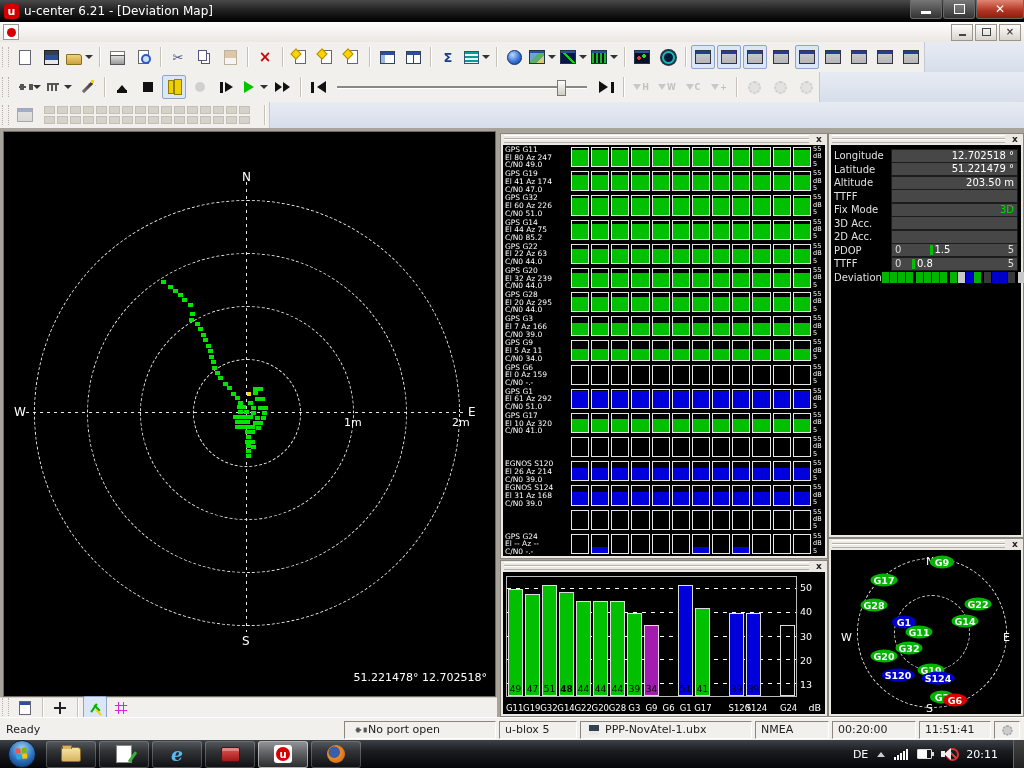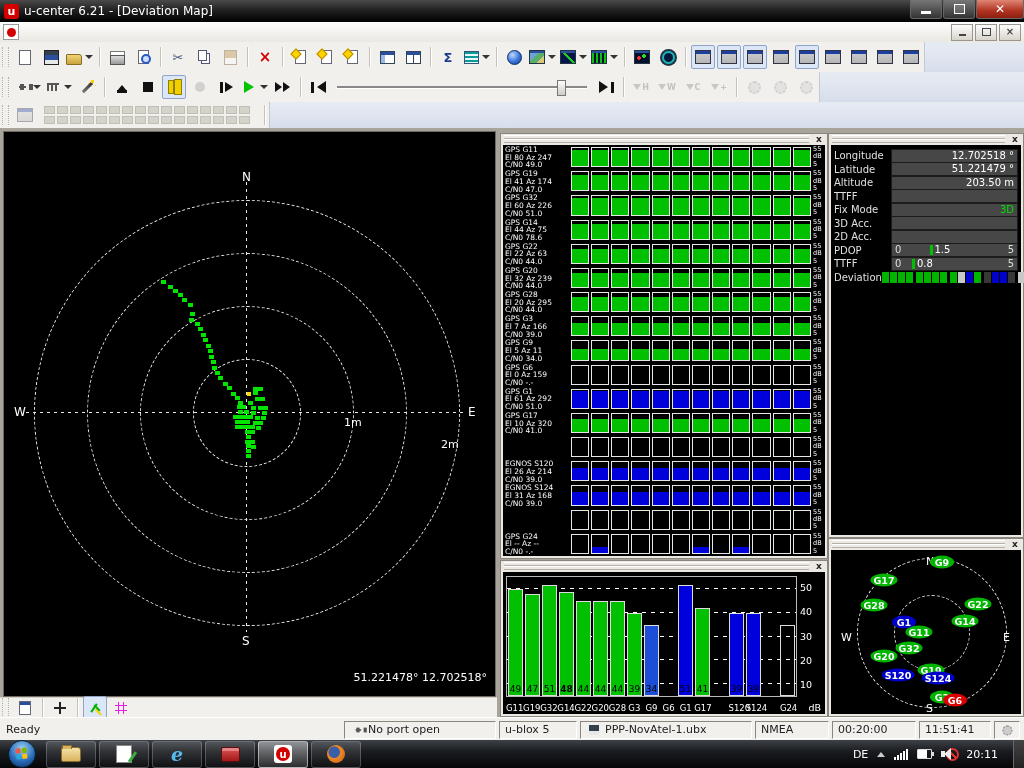--- a/index.html
+++ b/index.html
@@ -452,21 +452,21 @@
         <div class="ring" style="left: 136px; top: 174px; width: 212px; height: 212px;"></div>
         <div class="ring" style="left: 83px; top: 121px; width: 318px; height: 318px;"></div>
         <div class="ring" style="left: 30px; top: 68px; width: 424px; height: 424px;"></div>
         <div class="dash-h" style="left: 22px; width: 440px; top: 280px;"></div>
         <div class="dash-v" style="top: 50px; height: 450px; left: 242px;"></div>
         <div class="compass" style="left: 238px; top: 38px;">N</div>
         <div class="compass" style="left: 464px; top: 273px;">E</div>
         <div class="compass" style="left: 238px; top: 502px;">S</div>
         <div class="compass" style="left: 10px; top: 273px;">W</div>
         <div class="ringlabel" style="left: 340px; top: 284px;">1m</div>
-        <div class="ringlabel" style="left: 437px; top: 284px; margin-top: 22px;">2m</div>
+        <div class="ringlabel" style="left: 448px; top: 284px;">2m</div>
         <div class="dot" style="left: 157px; top: 148px; background: rgb(0, 228, 0);"></div>
         <div class="dot" style="left: 164px; top: 153px; background: rgb(0, 228, 0);"></div>
         <div class="dot" style="left: 169px; top: 157px; background: rgb(0, 228, 0);"></div>
         <div class="dot" style="left: 174px; top: 161px; background: rgb(0, 228, 0);"></div>
         <div class="dot" style="left: 178px; top: 166px; background: rgb(0, 228, 0);"></div>
         <div class="dot" style="left: 184px; top: 171px; background: rgb(0, 228, 0);"></div>
         <div class="dot" style="left: 186px; top: 180px; background: rgb(0, 228, 0);"></div>
         <div class="dot" style="left: 185px; top: 186px; background: rgb(0, 228, 0);"></div>
         <div class="dot" style="left: 191px; top: 190px; background: rgb(0, 228, 0);"></div>
         <div class="dot" style="left: 194px; top: 195px; background: rgb(0, 228, 0);"></div>
@@ -625,21 +625,21 @@
             <div class="satscale">
               <span>55</span>
               <span>dB</span>
               <span>5</span>
             </div>
           </div>
           <div class="satrow">
             <div class="sattext">
               <div>GPS G14</div>
               <div>El 44 Az 75</div>
-              <div>C/N0 78.6</div>
+              <div>C/N0 85.2</div>
             </div>
             <div class="satbars">
               <div class="satcell" style="background: linear-gradient(to top, rgb(0, 192, 0) 86%, rgb(0, 0, 0) 86%);"></div>
               <div class="satcell" style="background: linear-gradient(to top, rgb(0, 192, 0) 86%, rgb(0, 0, 0) 86%);"></div>
               <div class="satcell" style="background: linear-gradient(to top, rgb(0, 192, 0) 86%, rgb(0, 0, 0) 86%);"></div>
               <div class="satcell" style="background: linear-gradient(to top, rgb(0, 192, 0) 86%, rgb(0, 0, 0) 86%);"></div>
               <div class="satcell" style="background: linear-gradient(to top, rgb(0, 192, 0) 86%, rgb(0, 0, 0) 86%);"></div>
               <div class="satcell" style="background: linear-gradient(to top, rgb(0, 192, 0) 86%, rgb(0, 0, 0) 86%);"></div>
               <div class="satcell" style="background: linear-gradient(to top, rgb(0, 192, 0) 86%, rgb(0, 0, 0) 86%);"></div>
               <div class="satcell" style="background: linear-gradient(to top, rgb(0, 192, 0) 86%, rgb(0, 0, 0) 86%);"></div>
@@ -1039,21 +1039,21 @@
               <div class="hbar" style="height: 78%; background: rgb(0, 192, 0);">
                 <span class="hval">44</span>
               </div>
             </div>
             <div class="hcol" style="left: 41.1765%; width: 5.88235%;">
               <div class="hbar" style="height: 68%; background: rgb(0, 192, 0);">
                 <span class="hval">39</span>
               </div>
             </div>
             <div class="hcol" style="left: 47.0588%; width: 5.88235%;">
-              <div class="hbar" style="height: 58%; background: #1d4ed8;">
+              <div class="hbar" style="height: 58%; background: #a21caf;">
                 <span class="hval">34</span>
               </div>
             </div>
             <div class="hcol" style="left: 52.9412%; width: 5.88235%;"></div>
             <div class="hcol" style="left: 58.8235%; width: 5.88235%;">
               <div class="hbar" style="height: 92%; background: rgb(0, 0, 221);">
                 <span class="hval">51</span>
               </div>
             </div>
             <div class="hcol" style="left: 64.7059%; width: 5.88235%;">
@@ -1088,21 +1088,21 @@
             <span class="hxl" style="left: 41.1765%; width: 5.88235%;">G3</span>
             <span class="hxl" style="left: 47.0588%; width: 5.88235%;">G9</span>
             <span class="hxl" style="left: 52.9412%; width: 5.88235%;">G6</span>
             <span class="hxl" style="left: 58.8235%; width: 5.88235%;">G1</span>
             <span class="hxl" style="left: 64.7059%; width: 5.88235%;">G17</span>
             <span class="hxl" style="left: 76.4706%; width: 5.88235%;">S120</span>
             <span class="hxl" style="left: 82.3529%; width: 5.88235%;">S124</span>
             <span class="hxl" style="left: 94.1176%; width: 5.88235%;">G24</span>
           </div>
         <div id="histyticks">
-            <div class="hyt" style="bottom: calc(10% - 5px);">10</div>
+            <div class="hyt" style="bottom: calc(10% - 5px);">13</div>
             <div class="hyt" style="bottom: calc(30% - 5px);">20</div>
             <div class="hyt" style="bottom: calc(50% - 5px);">30</div>
             <div class="hyt" style="bottom: calc(70% - 5px);">40</div>
             <div class="hyt" style="bottom: calc(90% - 5px);">50</div>
           </div>
         <span class="hunit">dB</span>
       </div>
     </div>
     <div class="panel" id="datapanel">
       <div class="grip">

